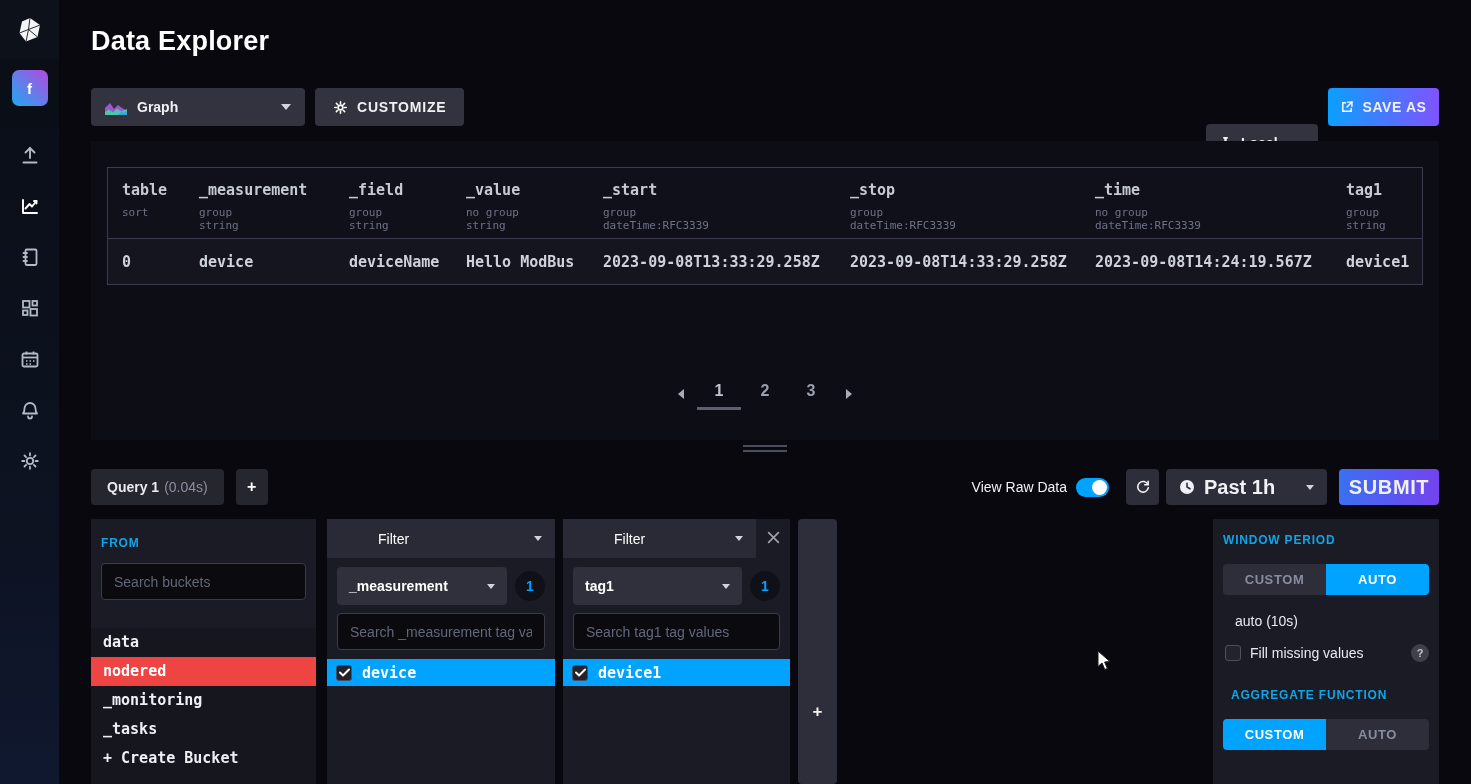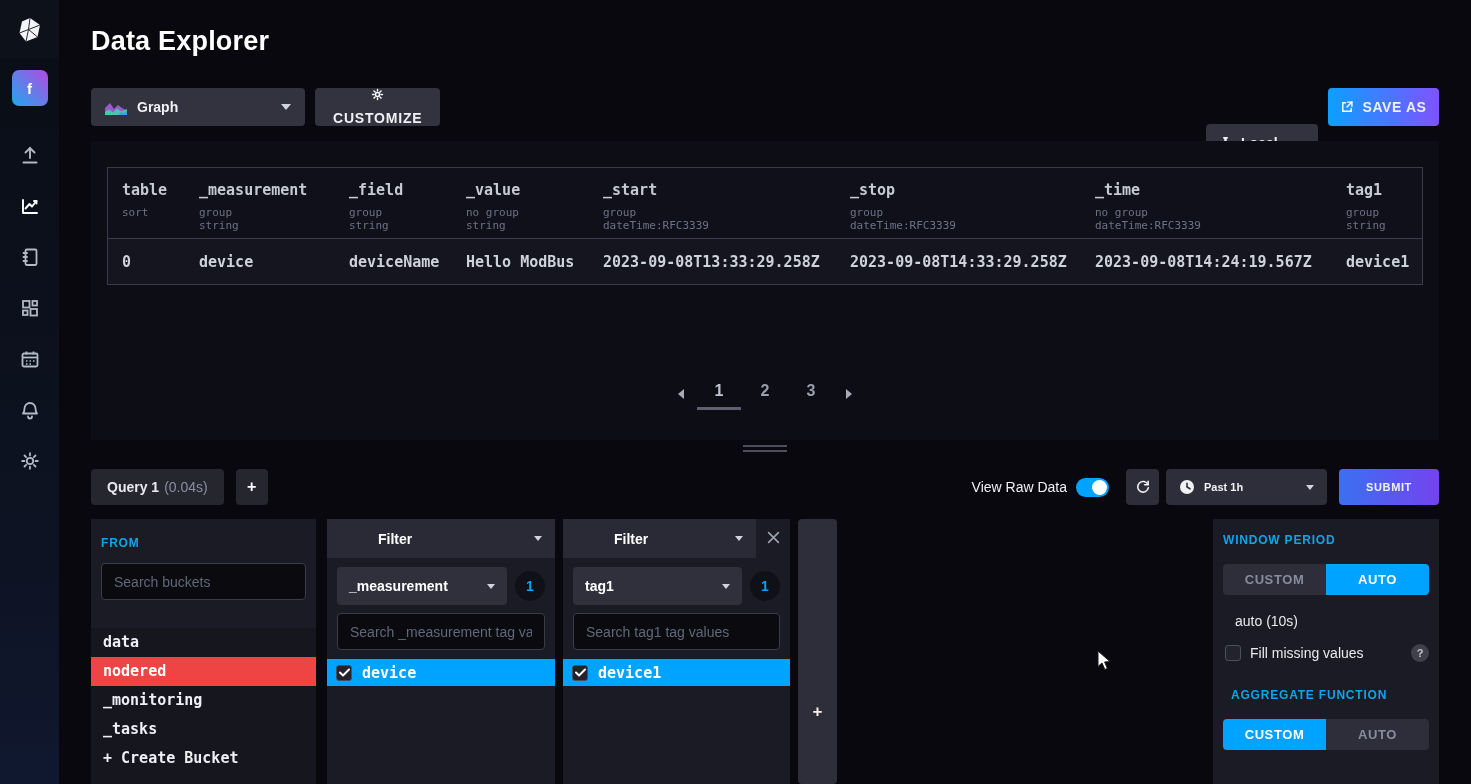--- a/index.html
+++ b/index.html
@@ -26,21 +26,21 @@
 
   
   .main { position:absolute; left:59px; top:0; width:1412px; height:784px; }
   .page-title { position:absolute; left:32px; top:26px; font-size:27px; font-weight:bold; color:#fff; letter-spacing:0.2px; }
 
   .controls-row { position:absolute; left:32px; right:32px; top:88px; height:38px; display:flex; gap:10px; }
   .btn { height:38px; display:flex; align-items:center; border-radius:4px; cursor:pointer;
     background:#33333f; font-size:14px; font-weight:bold; color:#f0f1f4; }
   .graph-dd { width:214px; padding:0 14px; background:#33333f; }
   .graph-dd .lbl { margin-left:10px; }
-  .customize-btn { padding:0 18px; letter-spacing:0.8px; gap:9px;flex-direction:column; }
+  .customize-btn { padding:0 18px; letter-spacing:0.8px; gap:9px; }
   .spacer { flex:1; }
   .local-dd { width:112px; padding:0 13px; gap:9px;margin-top:36px; }
   .saveas-btn { width:111px; justify-content:center; gap:8px; letter-spacing:0.6px;
     background:linear-gradient(90deg,#0ba0ff,#7f53ff); }
   .chev { width:0; height:0; border-left:5px solid transparent; border-right:5px solid transparent; border-top:6px solid #d0d4dd; margin-left:auto; }
   .chev.small { border-left-width:4px; border-right-width:4px; border-top-width:5px; }
 
   
   .raw-panel { position:absolute; left:32px; right:32px; top:141px; height:299px; background:#0d0d16; }
   .raw-table { position:absolute; left:16px; top:26px; width:1316px; border:1px solid #3b3b4d; }
@@ -73,21 +73,21 @@
   .query-tab { height:36px; background:#26262f; border-radius:4px; display:flex; align-items:center; padding:0 16px; font-size:14px; cursor:pointer; }
   .query-tab .t1 { font-weight:bold; color:#e8eaee; }
   .query-tab .t2 { color:#8a8fa0; margin-left:5px; }
   .add-query { width:32px; height:36px; margin-left:12px; background:#26262f; border-radius:4px;
     display:flex; align-items:center; justify-content:center; font-size:16px; font-weight:bold; color:#fff; cursor:pointer; }
   .raw-toggle-group { display:flex; align-items:center; margin-left:auto; }
   .raw-label { font-size:14px; color:#f0f1f4; }
   .toggle { width:33px; height:19px; border-radius:10px; background:#00a3ff; margin-left:9px; position:relative; cursor:pointer; }
   .toggle .knob { position:absolute; right:2px; top:2px; width:15px; height:15px; border-radius:50%; background:#fff; }
   .tool-btn { height:36px; background:#2e2e3a; border-radius:4px; display:flex; align-items:center; justify-content:center;
-    font-size:11px; font-weight:bold; color:#f0f1f4; cursor:pointer; }
+    font-size:20px; font-weight:bold; color:#f0f1f4; cursor:pointer; }
   .refresh-btn { width:33px; margin-left:17px; }
   .timerange-dd { width:161px; margin-left:7px; padding:0 13px; gap:9px; justify-content:flex-start; }
   .script-btn { width:130px; margin-left:6px; letter-spacing:0.8px; }
   .submit-btn { width:100px; margin-left:12px; letter-spacing:0.6px;
     background:linear-gradient(90deg,#3a70f2,#7443ee); }
 
   
   .panel { position:absolute; top:519px; height:265px; background:#1b1b25; overflow:hidden; }
   .from-panel { left:32px; width:225px; }
   .filter1 { left:268px; width:228px; }
@@ -101,21 +101,21 @@
   .search-input { display:block; width:calc(100% - 20px); margin:12px 10px 0; height:37px;
     background:#0a0a0f; border:1px solid #3b3b4a; border-radius:4px; outline:none;
     color:#c5cad6; font-size:14px; font-family:"Liberation Sans",sans-serif; padding:0 12px; }
   .search-input::placeholder { color:#62687a; }
   .from-list { margin-top:13px; background:#16161f; position:absolute; left:0; right:0; bottom:0; top:96px; }
   .bucket { height:29px; line-height:29px; padding-left:12px; font-size:15px; font-weight:bold; color:#eef0f4; cursor:pointer; }
   .bucket.selected { background:#ef4444; color:#fff; }
 
   .filter-head-row { display:flex; align-items:center; padding:0; }
   .filter-head { flex:1; height:39px; background:#2a2a36; display:flex; align-items:center; padding:0 13px; cursor:pointer; }
-  .filter-head .fh-label { font-size:14px; font-weight:bold; color:#fff;padding-left:38px; }
+  .filter-head .fh-label { font-size:14px; font-weight:normal; color:#fff;padding-left:38px; }
   .close-x { width:34px; text-align:center; font-size:15px; color:#9aa0ae; cursor:pointer; }
   .filter-body { padding:9px 10px 0; }
   .key-row { display:flex; align-items:center; }
   .key-dd { flex:1; height:38px; background:#30303d; border-radius:4px; display:flex; align-items:center; padding:0 12px; cursor:pointer; }
   .key-dd .kd-label { font-size:14px; font-weight:bold; color:#fff; }
   .count-badge { width:30px; height:30px; border-radius:50%; background:#101019; color:#00a3ff;
     font-size:14px; font-weight:bold; display:flex; align-items:center; justify-content:center; margin-left:8px; }
   .filter-search { width:100%; margin:8px 0 0; }
   .filter-list { margin-top:9px; }
   .value-row { height:27px; background:#00a3ff; display:flex; align-items:center; padding-left:9px; cursor:pointer; }

